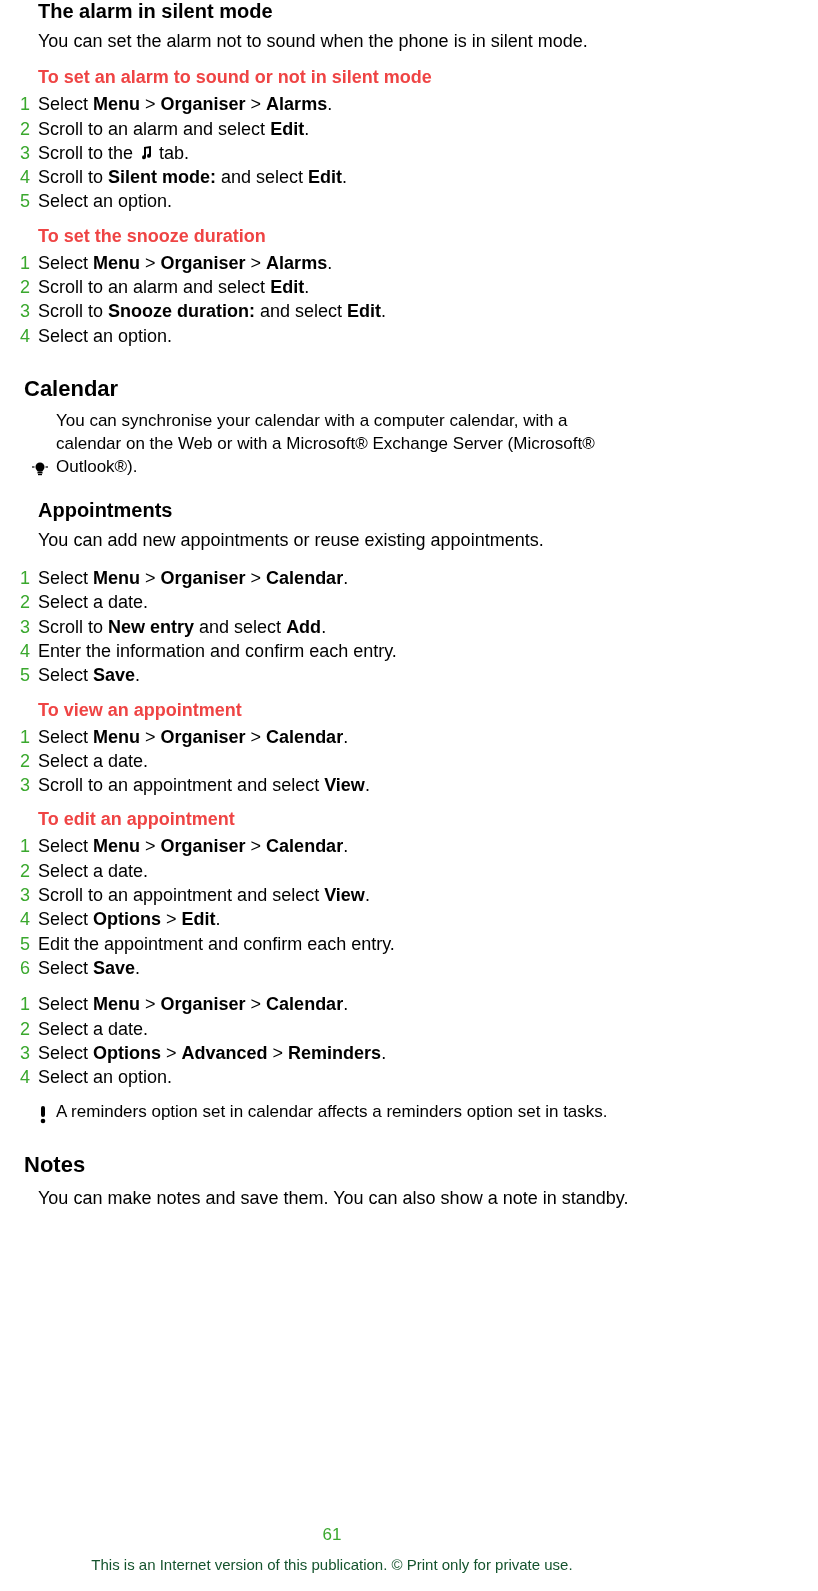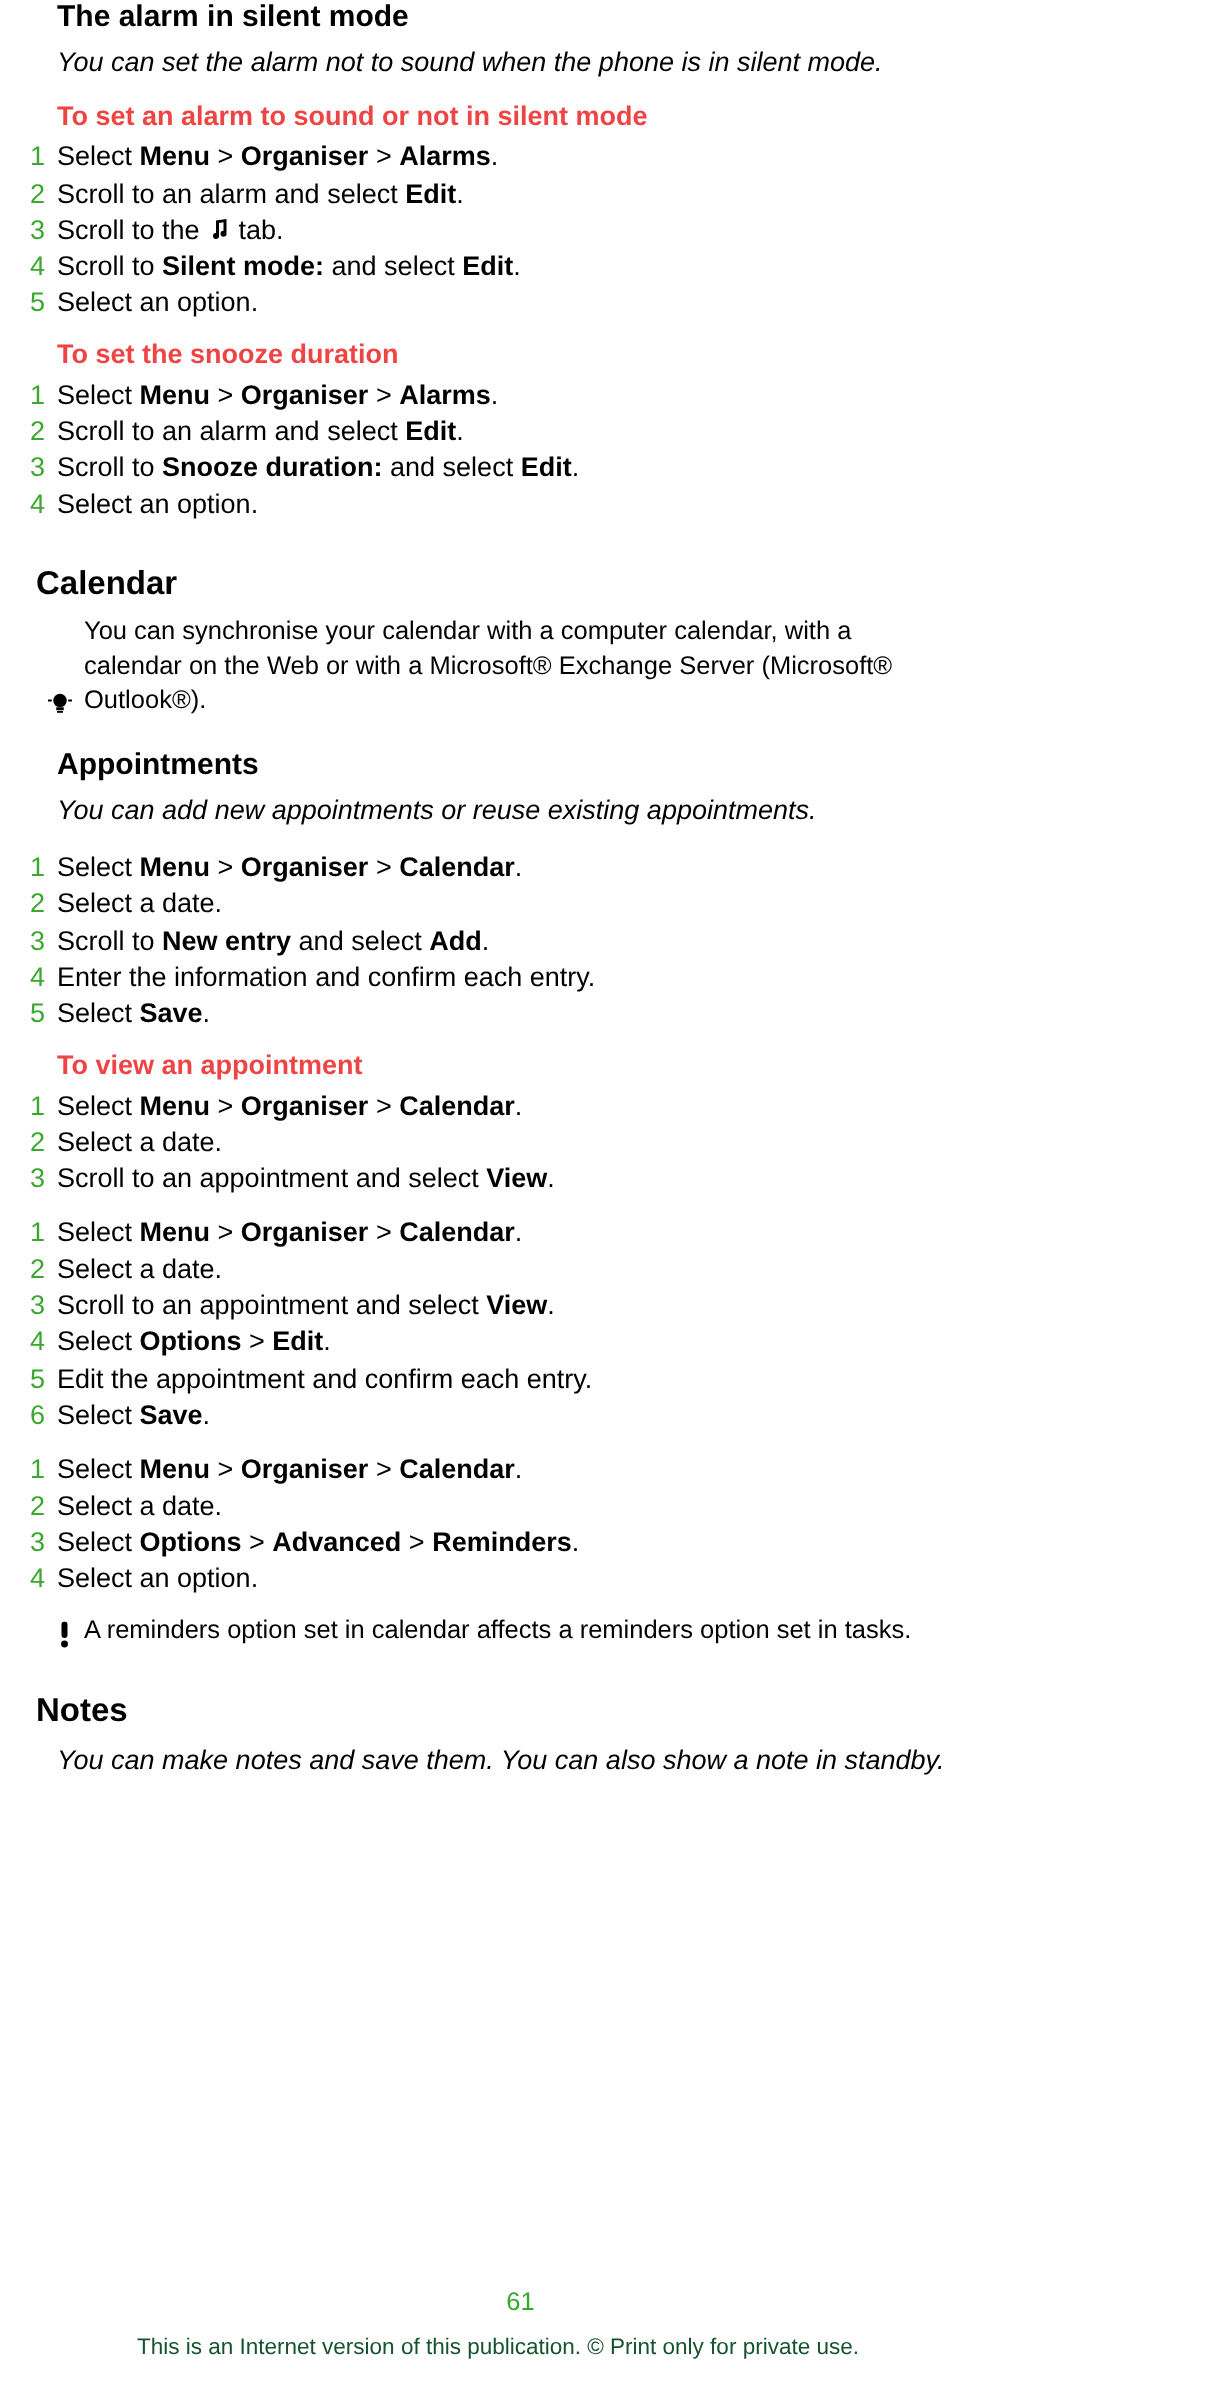--- a/index.html
+++ b/index.html
@@ -22,21 +22,20 @@
   }
   h3.subhead {
     font-size: 20px;
     font-weight: 700;
     margin: 0 0 6px 18px;
   }
   p.body {
     font-size: 18px;
     margin: 4px 0 14px 18px;
     line-height: 1.35;
-    font-style: italic;
   }
   .task-title {
     color: #ef4444;
     font-weight: 700;
     font-size: 18px;
     margin: 10px 0 4px 18px;
   }
   .steps {
     margin: 0 0 12px 0;
     padding: 0;
@@ -88,21 +87,20 @@
   }
   strong { font-weight: 700; }
   .page-number {
     position: absolute;
     bottom: 46px;
     left: 0;
     width: 100%;
     text-align: center;
     color: #3aa82e;
     font-size: 17px;
-    padding-left: 15px;
   }
   .footer-text {
     position: absolute;
     bottom: 18px;
     left: 0;
     width: 100%;
     text-align: center;
     color: #14532d;
     font-size: 15px;
   }
@@ -238,20 +236,21 @@
         <span class="step-text">Select a date.</span>
       </div>
       <div class="step-row">
         <span class="step-num">3</span>
         <span class="step-text">
           <span>Scroll to an appointment and select </span><strong>View</strong><span>.</span>
         </span>
       </div>
     </div>
 
+    <div class="task-title">To edit an appointment</div>
     <div class="steps">
       <div class="step-row">
         <span class="step-num">1</span>
         <span class="step-text">
           <span>Select </span><strong>Menu</strong><span> &gt; </span><strong>Organiser</strong><span> &gt; </span><strong>Calendar</strong><span>.</span>
         </span>
       </div>
       <div class="step-row">
         <span class="step-num">2</span>
         <span class="step-text">Select a date.</span>

